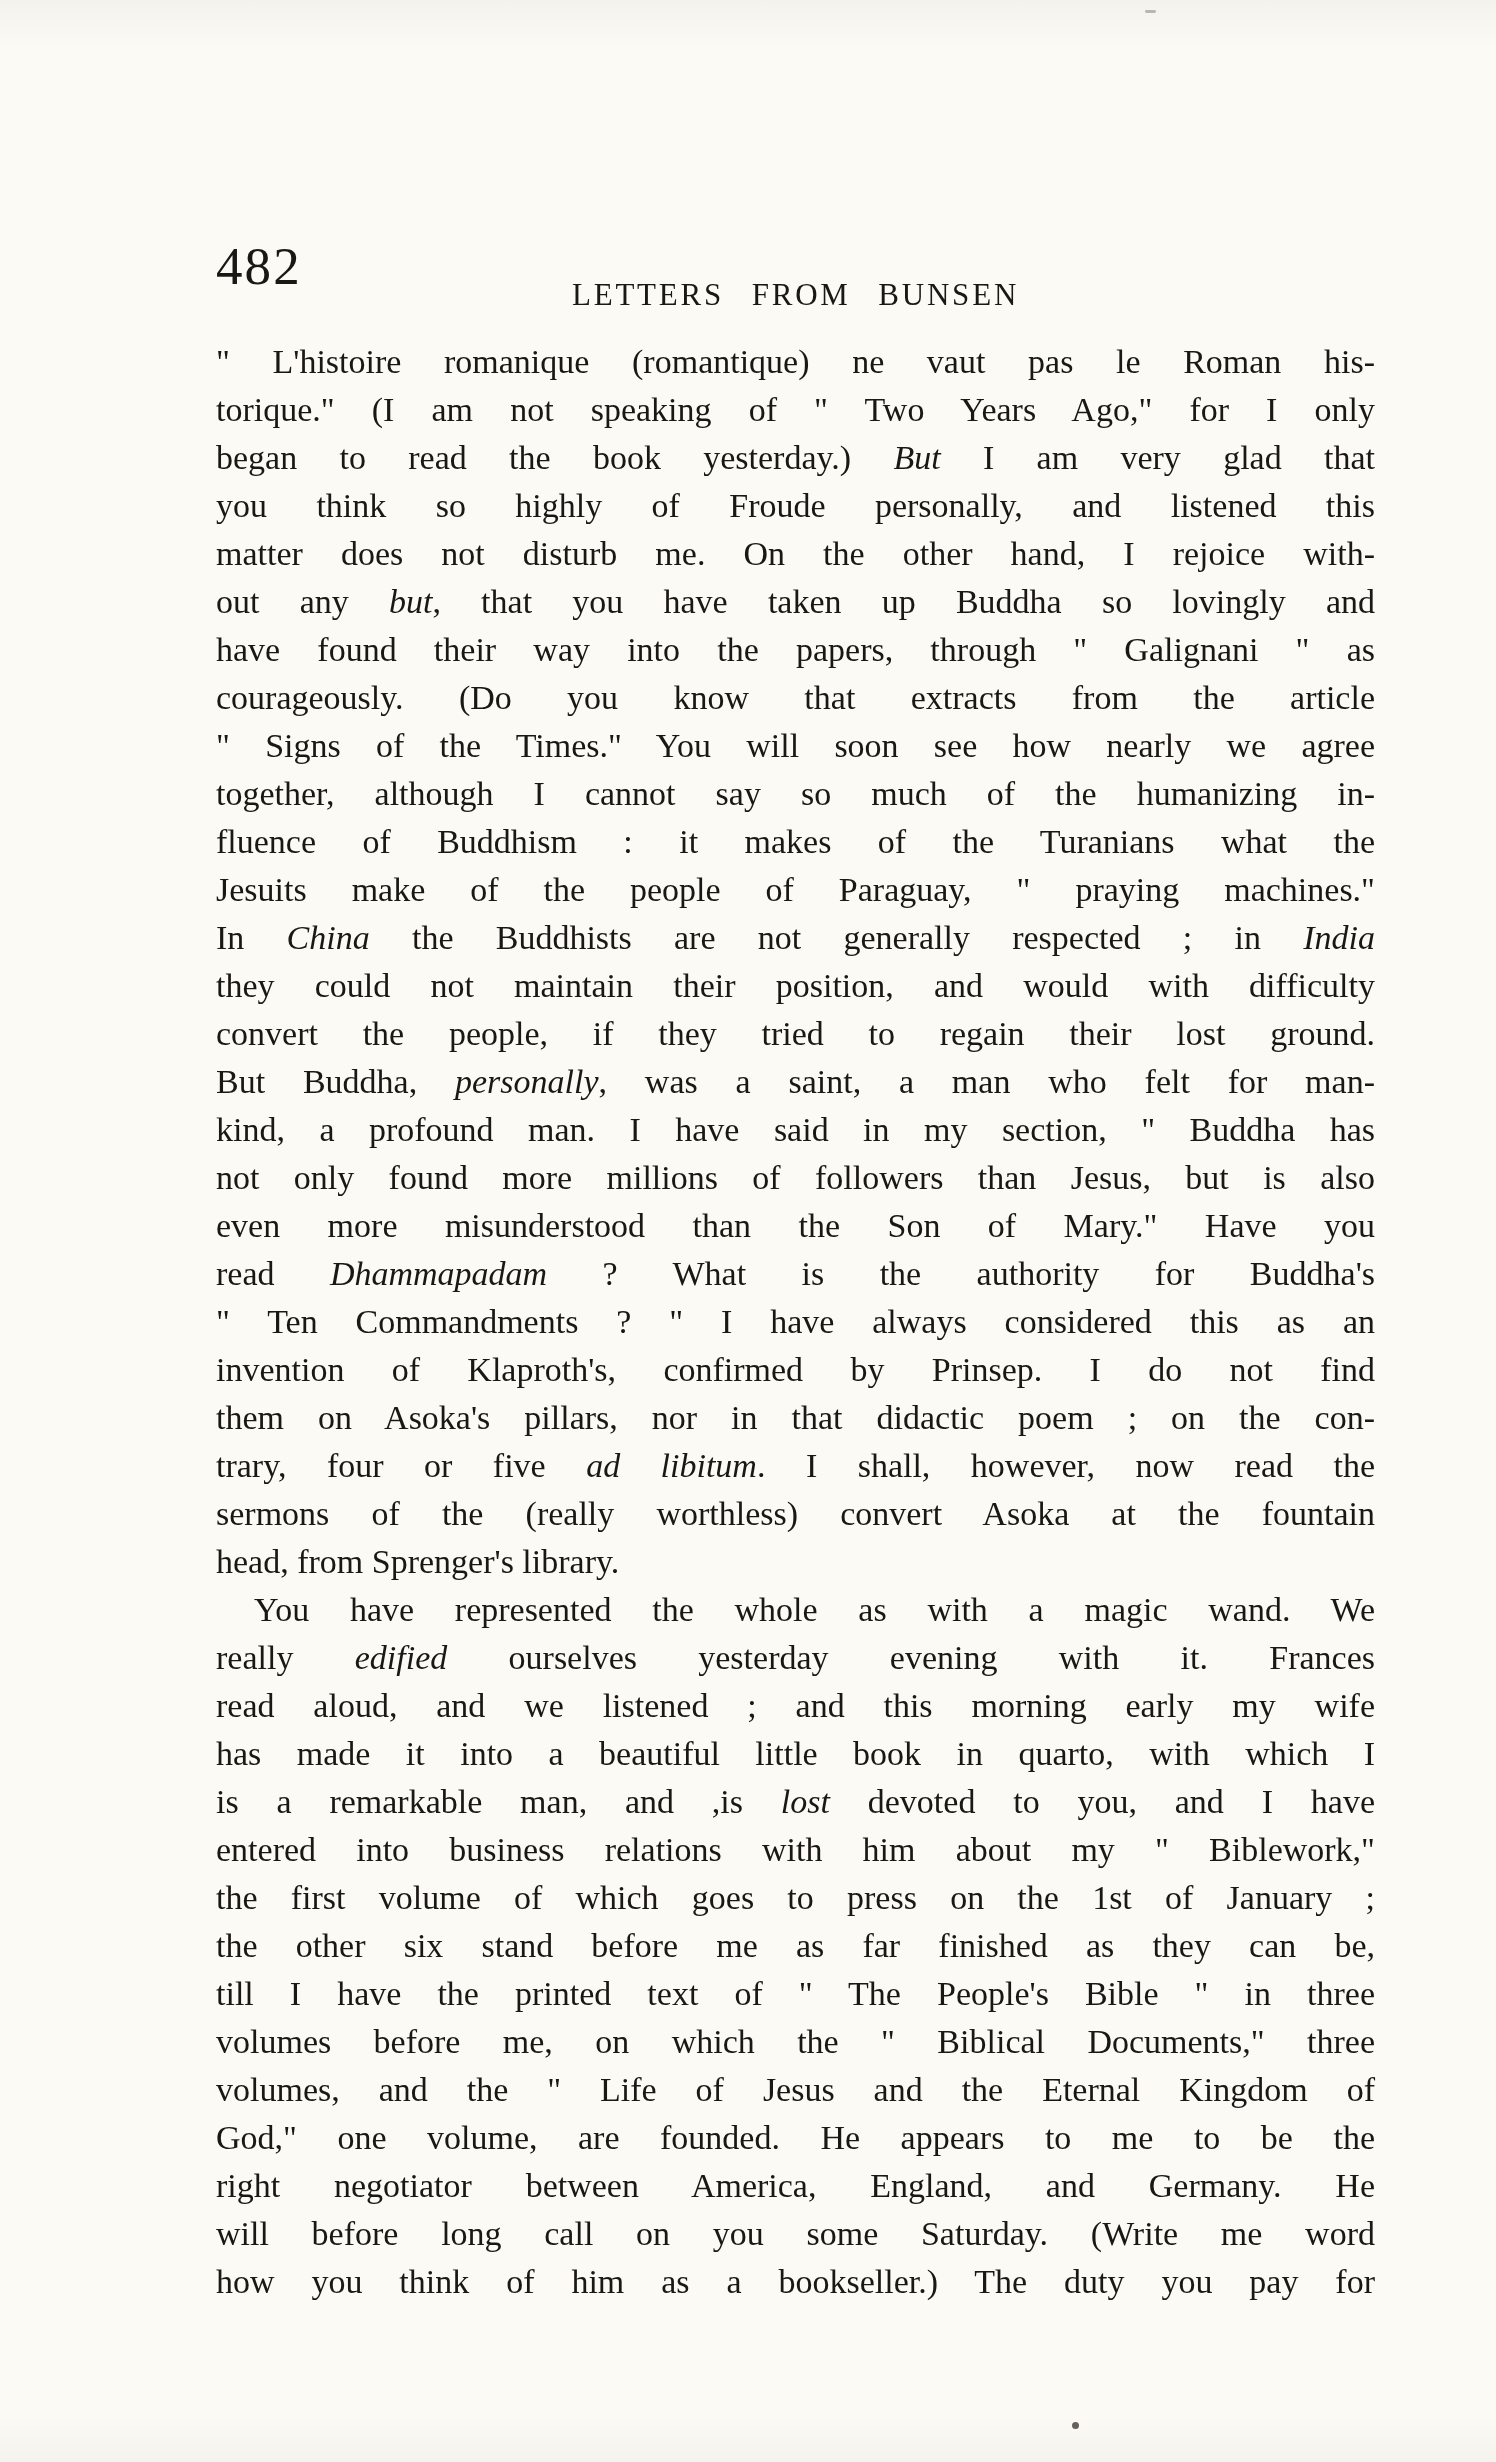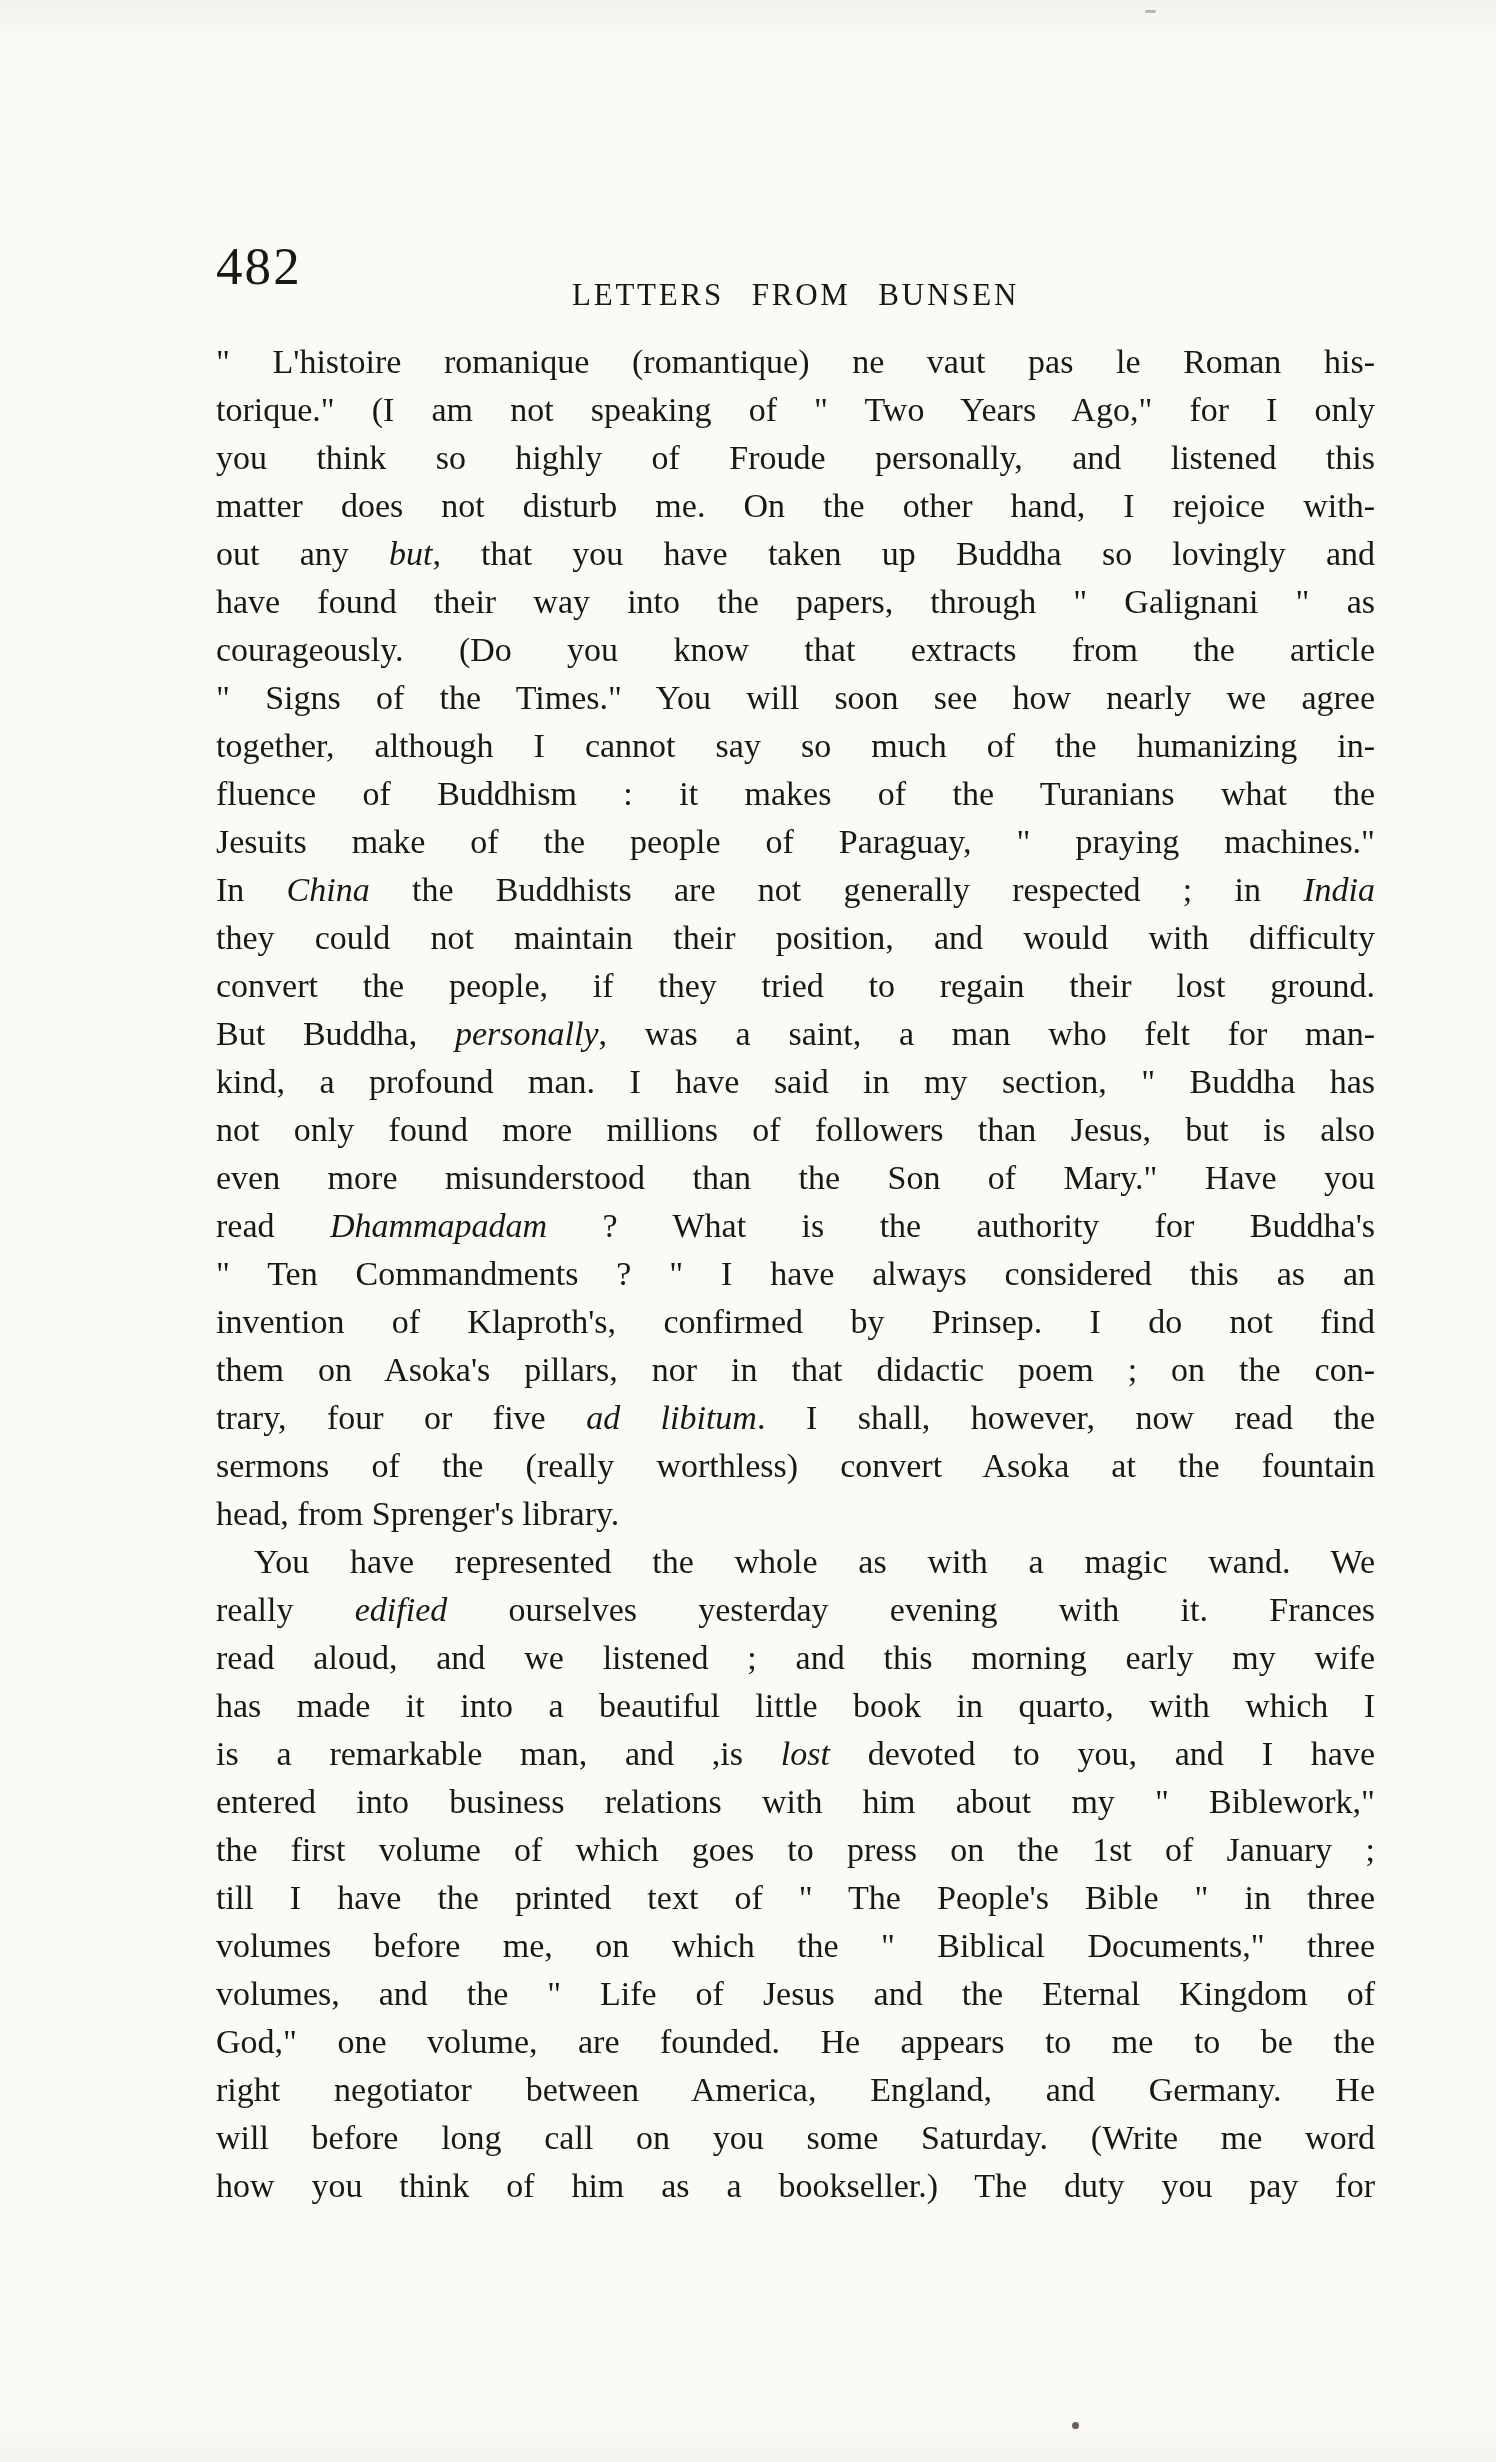--- a/index.html
+++ b/index.html
@@ -104,20 +104,21 @@
   <div class="header">
     <span class="page-number">482</span>
     <span class="running-head">LETTERS  FROM  BUNSEN</span>
   </div>
 
   <div class="text-body">
 
   <div class="paragraph">
         <div class="line">" L'histoire romanique (romantique) ne vaut pas le Roman his-</div>
         <div class="line">torique." (I am not speaking of " Two Years Ago," for I only</div>
+        <div class="line">began to read the book yesterday.) <i>But</i> I am very glad that</div>
         <div class="line">you think so highly of Froude personally, and listened this</div>
         <div class="line">matter does not disturb me. On the other hand, I rejoice with-</div>
         <div class="line">out any <i>but</i>, that you have taken up Buddha so lovingly and</div>
         <div class="line">have found their way into the papers, through " Galignani " as</div>
         <div class="line">courageously. (Do you know that extracts from the article</div>
         <div class="line">" Signs of the Times." You will soon see how nearly we agree</div>
         <div class="line">together, although I cannot say so much of the humanizing in-</div>
         <div class="line">fluence of Buddhism : it makes of the Turanians what the</div>
         <div class="line">Jesuits make of the people of Paraguay, " praying machines."</div>
         <div class="line">In <i>China</i> the Buddhists are not generally respected ; in <i>India</i></div>
@@ -136,20 +137,21 @@
         <div class="line rag">head, from Sprenger's library.</div>
       </div>
       <div class="paragraph indent">
         <div class="line">You have represented the whole as with a magic wand. We</div>
         <div class="line">really <i>edified</i> ourselves yesterday evening with it. Frances</div>
         <div class="line">read aloud, and we listened ; and this morning early my wife</div>
         <div class="line">has made it into a beautiful little book in quarto, with which I</div>
         <div class="line">is a remarkable man, and ,is <i>lost</i> devoted to you, and I have</div>
         <div class="line">entered into business relations with him about my " Biblework,"</div>
         <div class="line">the first volume of which goes to press on the 1st of January ;</div>
+        <div class="line">the other six stand before me as far finished as they can be,</div>
         <div class="line">till I have the printed text of " The People's Bible " in three</div>
         <div class="line">volumes before me, on which the " Biblical Documents," three</div>
         <div class="line">volumes, and the " Life of Jesus and the Eternal Kingdom of</div>
         <div class="line">God," one volume, are founded. He appears to me to be the</div>
         <div class="line">right negotiator between America, England, and Germany. He</div>
         <div class="line">will before long call on you some Saturday. (Write me word</div>
         <div class="line">how you think of him as a bookseller.) The duty you pay for</div>
       </div>
     </div>
 

